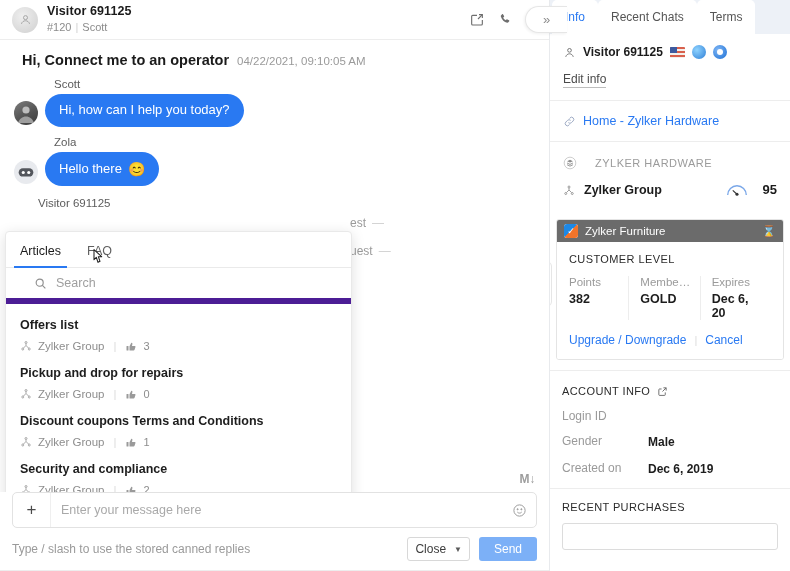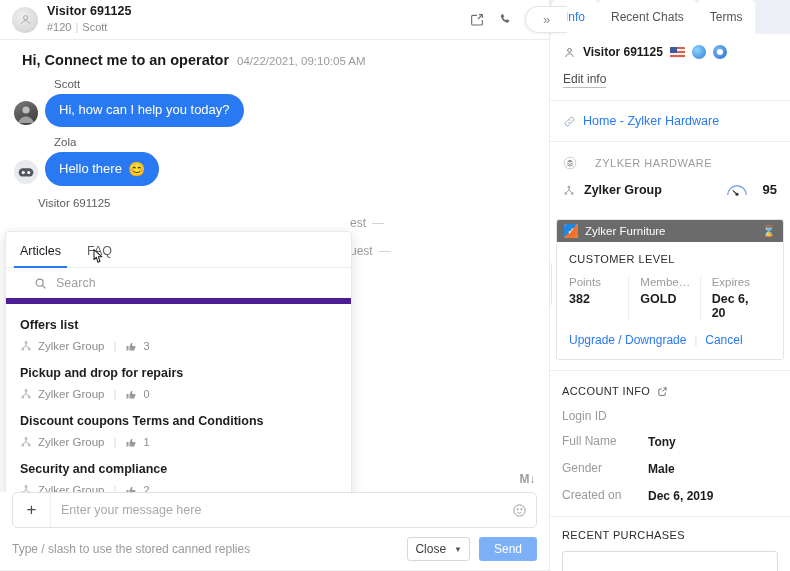--- a/index.html
+++ b/index.html
@@ -739,24 +739,20 @@
               <path d="M20 4l-8 8"></path>
             <path d="M18 14v5a1.5 1.5 0 0 1-1.5 1.5h-11A1.5 1.5 0 0 1 4 19V8a1.5 1.5 0 0 1 1.5-1.5H10"></path>
           </svg>
         </span>
       </div>
 
       <div class="kv">
         <div class="k">Login ID</div>
       </div>
       <div class="kv">
-        <div class="k">Full Name</div>
-        <div class="v">Tony</div>
-      </div>
-      <div class="kv">
         <div class="k">Gender</div>
         <div class="v">Male</div>
       </div>
       <div class="kv">
         <div class="k">Created on</div>
         <div class="v">Dec 6, 2019</div>
       </div>
 
       <div class="w-div"></div>
 

